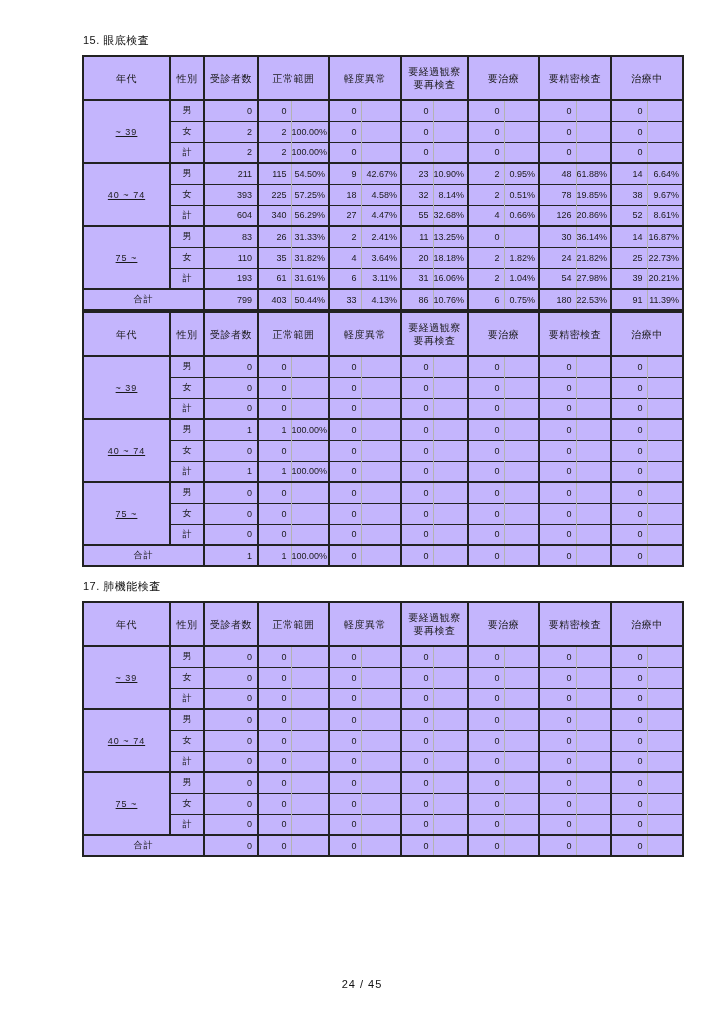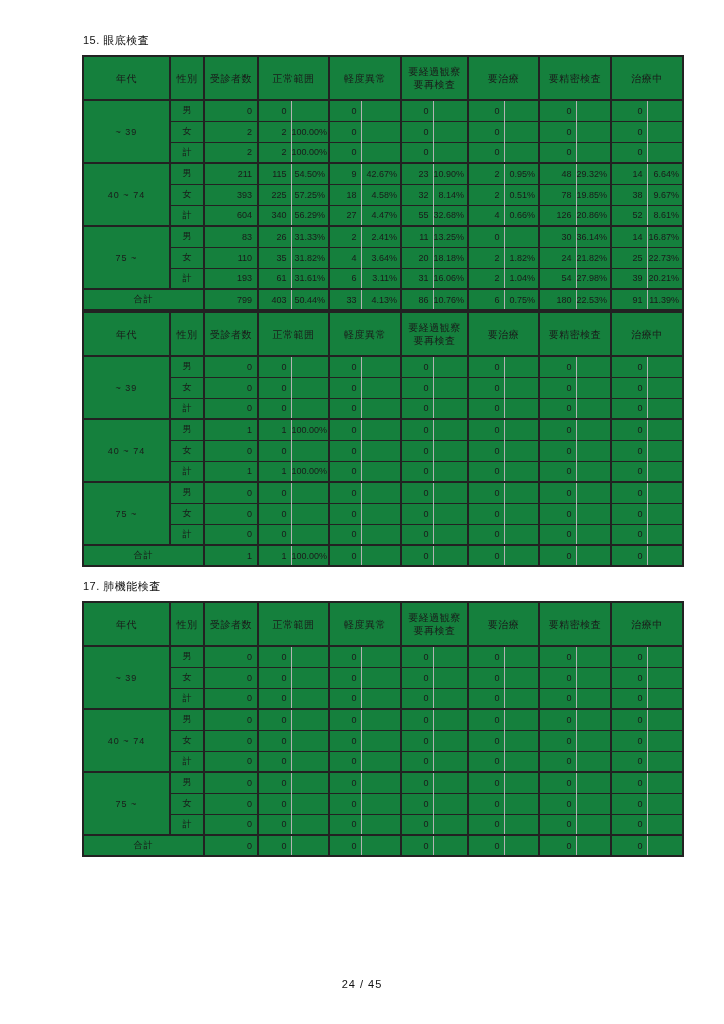--- a/index.html
+++ b/index.html
@@ -24,21 +24,21 @@
     height: 14px;
     line-height: 14px;
   }
   .section + .section .section-title { margin-top: 12px; }
 
   table.report-table {
     border-collapse: collapse;
     table-layout: fixed;
     width: 600px;
     border: 2px solid #222;
-    background: #15803d;
+    background: #c4b5fd;
   }
   table.report-table th {
     font-size: 10px;
     font-weight: normal;
     text-align: center;
     vertical-align: middle;
     white-space: pre-line;
     line-height: 1.3;
     height: 44px;
     border-left: 2px solid #222;
@@ -47,21 +47,21 @@
     overflow: hidden;
   }
   table.report-table th.first { border-left: none; }
   table.report-table td {
     font-size: 9px;
     height: 21px;
     vertical-align: middle;
     overflow: hidden;
     white-space: nowrap;
   }
-  td.age   { text-align: center; font-size: 10px; letter-spacing: 1px; }
+  td.age   { text-align: center; font-size: 10px; letter-spacing: 1px; text-decoration: underline; }
   td.sex   { text-align: center; font-size: 10px; border-left: 2px solid #222; }
   td.total { text-align: center; font-size: 10px; letter-spacing: 1px; }
   td.num   { text-align: right; padding-right: 5px; border-left: 2px solid #222; }
   td.cnt   { text-align: right; padding-right: 4px; border-left: 2px solid #222; }
   td.pct   { text-align: right; padding-right: 3px; border-left: 1px solid #b3b3b3; }
   tr.r-in  td { border-top: 1px solid #222; }
   tr.r-grp td { border-top: 2px solid #222; }
 
   .page-footer {
     position: absolute;
@@ -169,21 +169,21 @@
               <td class="num">211</td>
               <td class="cnt">115</td>
               <td class="pct">54.50%</td>
               <td class="cnt">9</td>
               <td class="pct">42.67%</td>
               <td class="cnt">23</td>
               <td class="pct">10.90%</td>
               <td class="cnt">2</td>
               <td class="pct">0.95%</td>
               <td class="cnt">48</td>
-              <td class="pct">29.32%</td>
+              <td class="pct">61.88%</td>
               <td class="cnt">14</td>
               <td class="pct">6.64%</td>
             </tr>
             <tr class="r-in">
               <td class="sex">女</td>
               <td class="num">393</td>
               <td class="cnt">225</td>
               <td class="pct">57.25%</td>
               <td class="cnt">18</td>
               <td class="pct">4.58%</td>

